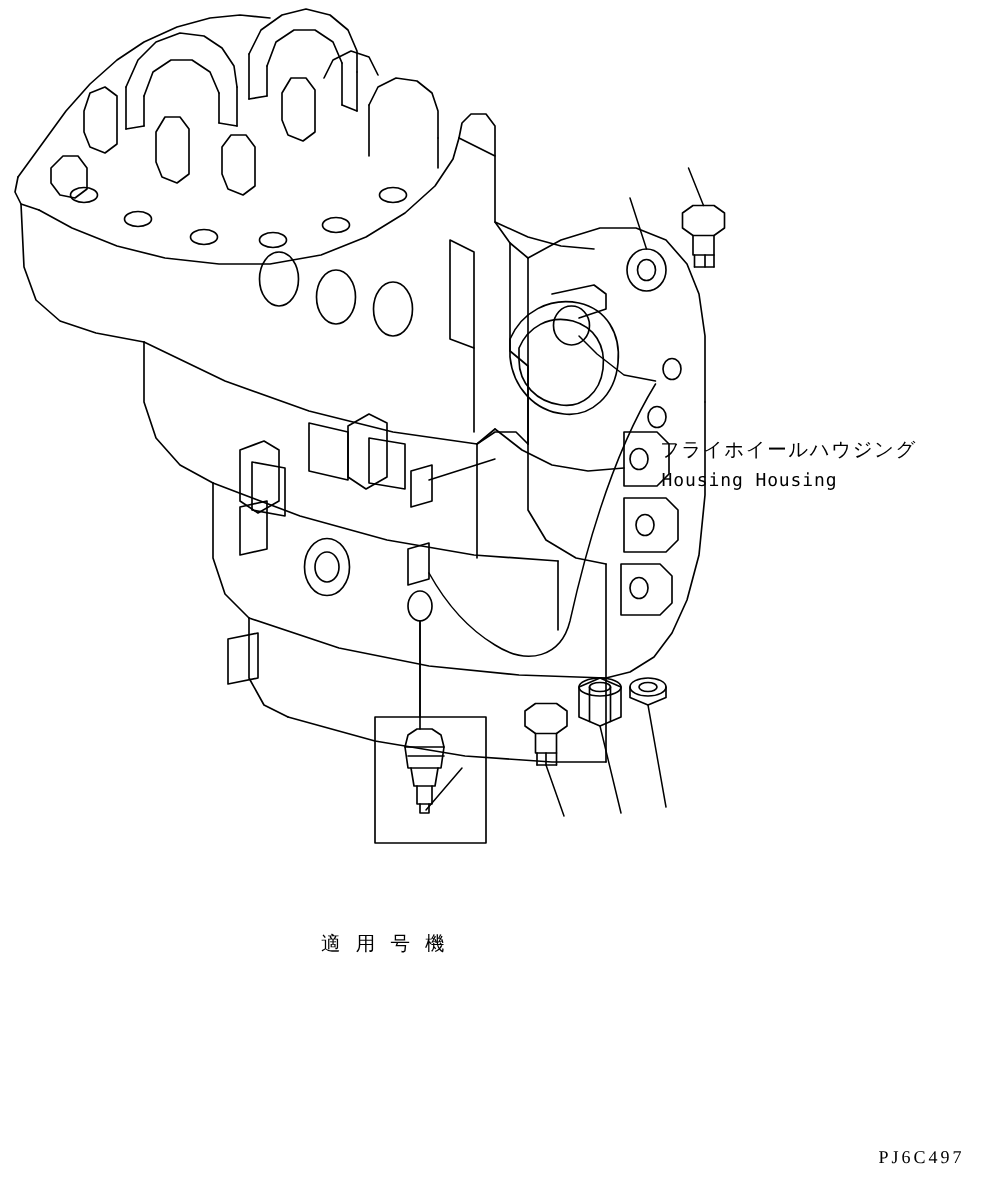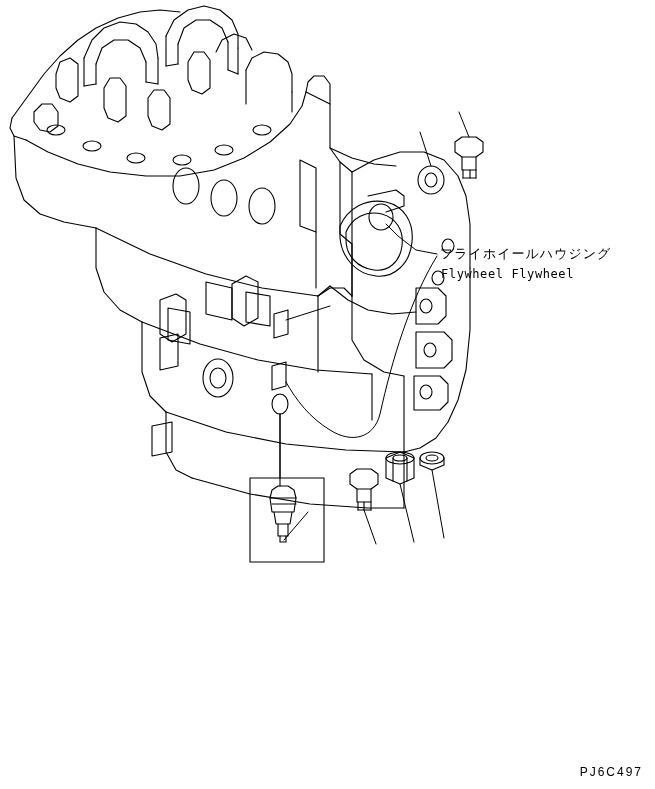--- a/index.html
+++ b/index.html
@@ -20,20 +20,21 @@
     left: 0;
     top: 0;
     width: 655px;
     height: 789px;
   }
   .lbl {
     position: absolute;
     white-space: nowrap;
     color: #000000;
     letter-spacing: 0.5px;
+    margin-top: 47px;
   }
   .lbl-jp {
     font-family: "DejaVu Sans", sans-serif;
     font-size: 13px;
     letter-spacing: 1px;
   }
   .lbl-en {
     font-family: "DejaVu Sans Mono", monospace;
     font-size: 12px;
     letter-spacing: 0.6px;
@@ -57,21 +58,21 @@
     letter-spacing: 3px;
   }
   #engine-no-label .lbl-en {
     position: static;
     display: block;
     margin-top: 5px;
   }
   #drawing-number {
     right: 12px;
     bottom: 10px;
-    font-family: Liberation Sans, sans-serif;
+    font-family: Liberation Serif, serif;
     font-size: 12px;
     letter-spacing: 2px;
   }
 </style>
 </head>
 <body>
 
 <div id="page">
 
   <svg id="drawing" viewBox="0 0 655 789" xmlns="http://www.w3.org/2000/svg">
@@ -245,21 +246,22 @@
         <path d="M400 484 L414 542"></path>
 
         <path d="M432 470 L444 538"></path>
       </g>
 
     </g>
   </svg>
 
   <div id="flywheel-housing-label" class="lbl">
     <span class="lbl-jp">フライホイールハウジング</span>
-    <span class="lbl-en">Flywheel Flywheel</span>
+    <span class="lbl-en">Housing Housing</span>
   </div>
 
   <div id="engine-no-label" class="lbl">
+    <span class="lbl-jp">適 用 号 機</span>
   </div>
 
   <div id="drawing-number" class="lbl">PJ6C497</div>
 
 </div>
 
 </body></html>

